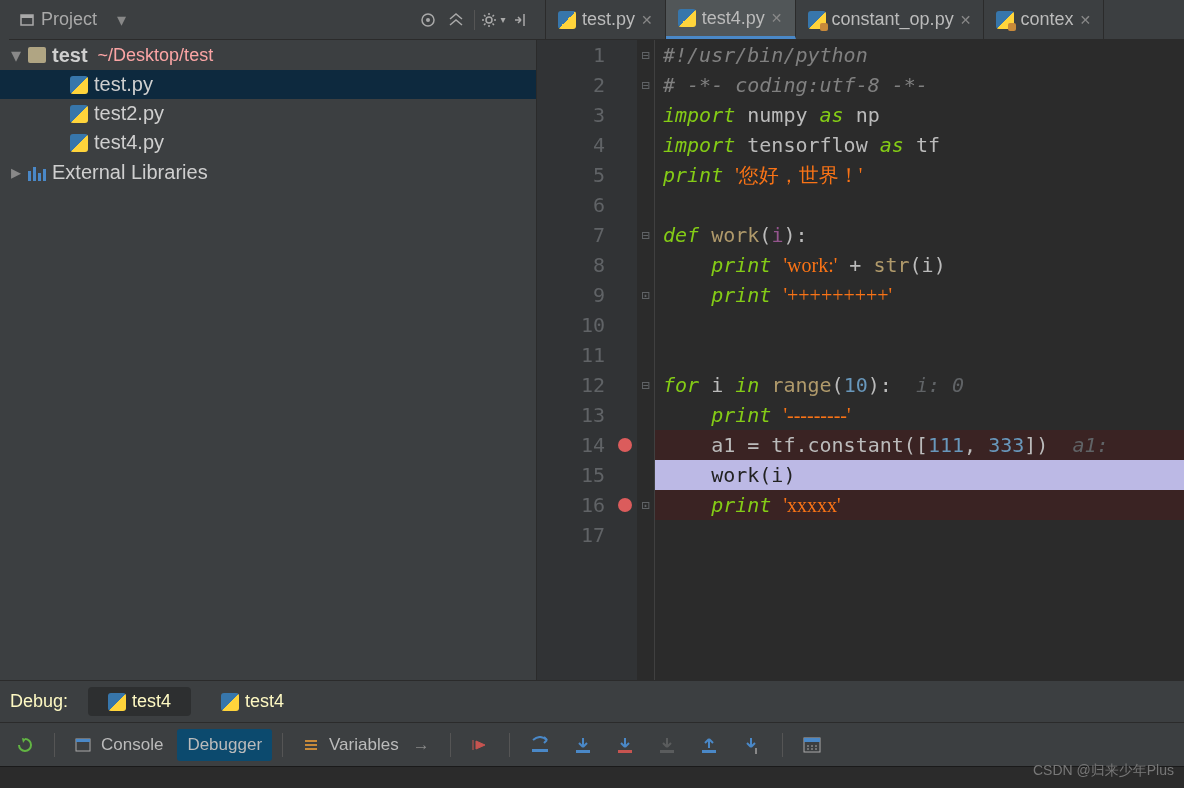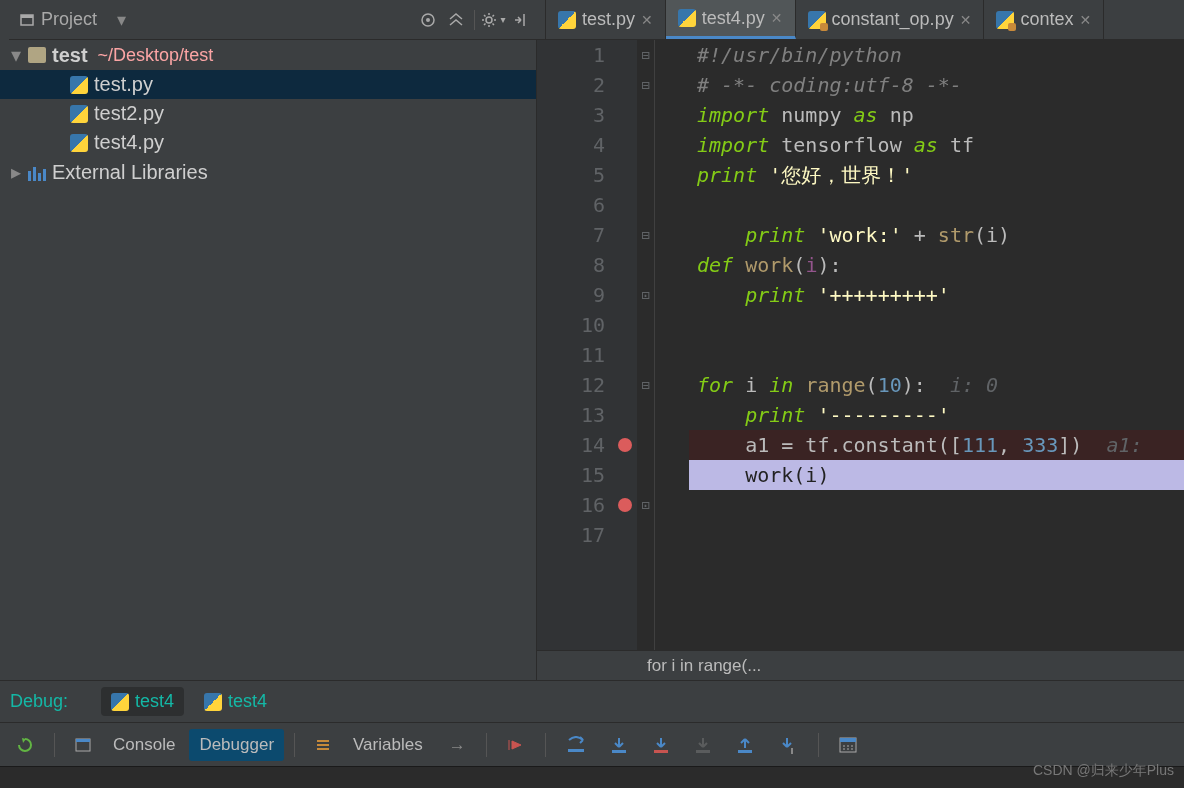--- a/index.html
+++ b/index.html
@@ -51,44 +51,44 @@
 .lib-icon span { width: 3px; background: #4A88C7; }
 .lib-icon span:nth-child(1){height:10px} .lib-icon span:nth-child(2){height:14px} .lib-icon span:nth-child(3){height:8px} .lib-icon span:nth-child(4){height:12px}
 .tree-path { color: #fca5a5; font-size: 18px; margin-left: 4px; }
 .editor { flex: 1; background: #2B2B2B; display: flex; flex-direction: column; position: relative; }
 .code-area { flex: 1; display: flex; font-family: Menlo, Consolas, monospace; font-size: 20px; line-height: 30px; }
 .gutter { width: 78px; text-align: right; color: #606366; padding: 0 10px 0 0; background: #313335; }
 .bp-col { width: 22px; background: #313335; position: relative; }
 .bp { width: 14px; height: 14px; background: #DB5C5C; border-radius: 50%; position: absolute; left: 3px; }
 .fold-col { width: 18px; background: #2B2B2B; border-right: 1px solid #404040; color: #606366; font-size: 14px; }
 .fold-col div { height: 30px; text-align: center; }
-.code { flex: 1; margin-left: 34px; }
+.code { flex: 1; }
 .line { height: 30px; padding-left: 8px; white-space: pre; }
 .line.bp-line { background: #3A2323; }
 .line.current { background: #BCB9E5; color: #222; }
 .cm { color: #808080; font-style: italic; }
 .kw { color: #84cc16; font-style: italic; }
 .call { color: #B09A6B; }
-.str { color: #fef9c3; }
+.str { color: #f97316; font-family: Liberation Serif, serif; }
 .num { color: #6897BB; }
 .self { color: #94558D; }
 .hint { color: #606366; font-style: italic; }
 .breadcrumb { height: 30px; background: #3C3F41; border-top: 1px solid #2B2B2B; padding-left: 110px; display: flex; align-items: center; color: #BBBBBB; font-size: 17px; }
 .debug-bar {
   height: 42px; background: #3C3F41; border-top: 1px solid #2B2B2B;
-  display: flex; align-items: center; padding: 0 10px; gap: 33px; font-size: 18px; color: #14b8a6;
-}
-.debug-bar .run-cfg { display: flex; align-items: center; gap: 6px; padding: 4px 10px; border-radius: 4px; }
+  display: flex; align-items: center; padding: 0 10px; gap: 20px; font-size: 18px; color: #fef9c3;
+}
+.debug-bar .run-cfg { display: flex; align-items: center; gap: 6px; padding: 4px 20px; border-radius: 4px; }
 .debug-bar .run-cfg.active { background: #2D2F30; }
 .tool-bar {
   height: 44px; background: #3C3F41; border-top: 1px solid #2B2B2B;
   display: flex; align-items: center; padding: 0 6px; gap: 4px;
 }
 .tool-btn {
-  padding: 6px 10px; display: flex; align-items: center; gap: 22px;
+  padding: 6px 10px; display: flex; align-items: center; gap: 10px;
   font-size: 17px; color: #BBBBBB; cursor: pointer; border-radius: 3px;
 }
 .tool-btn.tab-style { background: transparent; }
 .tool-btn.tab-style.active { background: #0c4a6e; }
 .divider { width: 1px; height: 24px; background: #555; margin: 0 6px; }
 .bottom-strip { height: 22px; background: #2B2B2B; border-top: 1px solid #1A1A1A; }
 .watermark { position: absolute; right: 10px; bottom: 8px; color: #777; font-size: 14px; }
 svg { display: block; }
 </style>
 </head>
@@ -233,34 +233,32 @@
           <div>⊡</div>
           <div></div>
         </div>
       <div class="code" id="code">
           <div class="line"><span class="cm">#!/usr/bin/python</span></div>
           <div class="line"><span class="cm"># -*- coding:utf-8 -*-</span></div>
           <div class="line"><span class="kw">import</span> numpy <span class="kw">as</span> np</div>
           <div class="line"><span class="kw">import</span> tensorflow <span class="kw">as</span> tf</div>
           <div class="line"><span class="kw">print</span> <span class="str">'您好，世界！'</span></div>
           <div class="line"></div>
+          <div class="line"><span class="kw">def</span> <span class="call">work</span>(<span class="self">i</span>):</div>
           <div class="line">    <span class="kw">print</span> <span class="str">'work:'</span> + <span class="call">str</span>(i)</div>
-          <div class="line"><span class="kw">def</span> <span class="call">work</span>(<span class="self">i</span>):</div>
           <div class="line">    <span class="kw">print</span> <span class="str">'+++++++++'</span></div>
           <div class="line"></div>
           <div class="line"></div>
           <div class="line"><span class="kw">for</span> i <span class="kw">in</span> <span class="call">range</span>(<span class="num">10</span>):  <span class="hint">i: 0</span></div>
           <div class="line">    <span class="kw">print</span> <span class="str">'---------'</span></div>
           <div class="line bp-line">    a1 = tf.constant([<span class="num">111</span>, <span class="num">333</span>])  <span class="hint">a1:</span></div>
           <div class="line current">    work(i)</div>
+          <div class="line bp-line">    <span class="kw">print</span> <span class="str">'xxxxx'</span></div>
           <div class="line"></div>
         </div>
-    </div>
-    <div class="breadcrumb">
-      <span>for i in range(...</span>
     </div>
   </div>
 </div>
 
 <div class="debug-bar">
   <span>Debug:</span>
   <div id="debug-configs" style="display:flex;gap:10px">
       <div class="run-cfg active">
         <span class="py-icon"></span>
         <span>test4</span>

